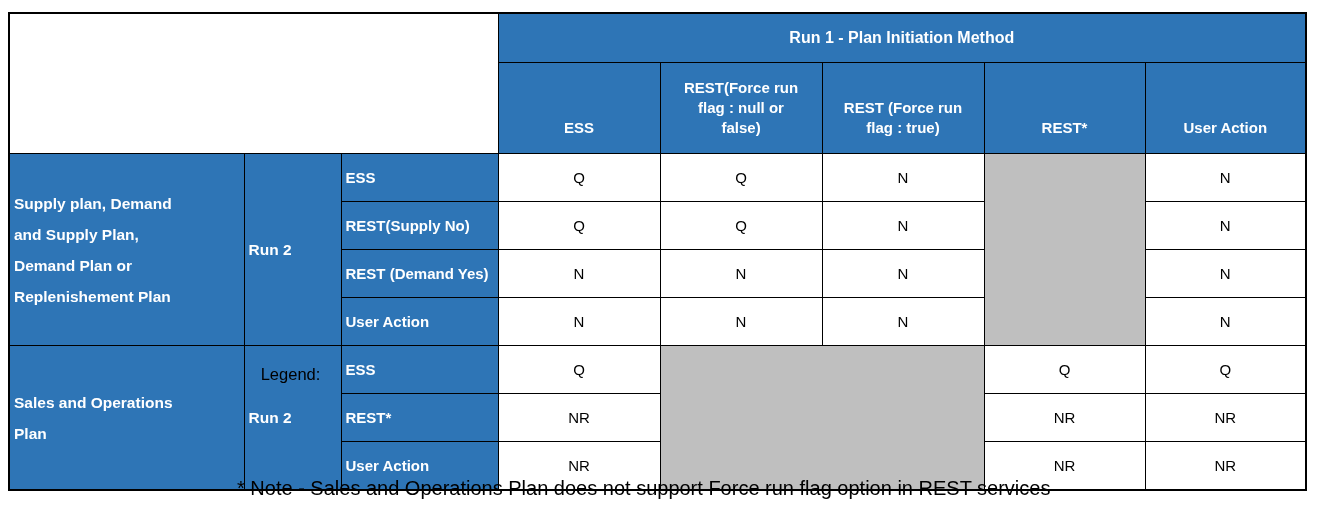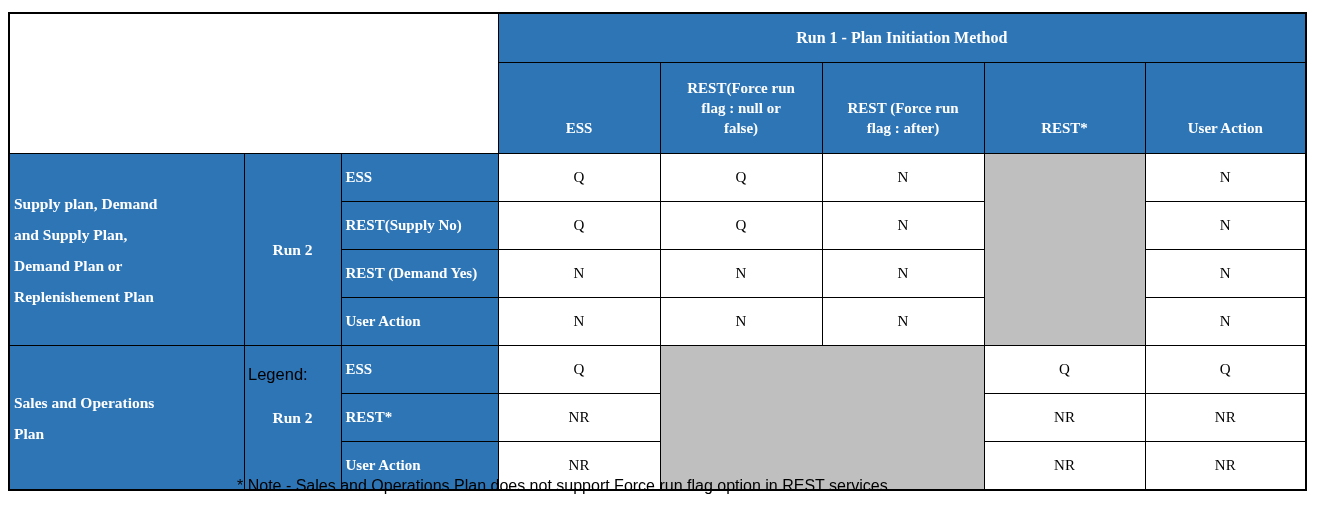--- a/index.html
+++ b/index.html
@@ -25,21 +25,20 @@
   table.matrix {
     border-collapse: collapse;
     table-layout: fixed;
     width: 1297px;
     border: 2px solid var(--grid-border);
   }
   table.matrix td {
     border: 1px solid var(--grid-border);
     overflow: hidden;
     padding: 15px 4px;
-    font-family: Liberation Serif, serif;
   }
 
   tr.r-top  { height: 26px; }
   tr.r-cols { height: 89px; }
   tr.r-data { height: 29px; }
 
   td.corner { background: var(--page-background); }
 
   td.blue {
     background: var(--header-blue);
@@ -64,21 +63,21 @@
 
   td.plan {
     vertical-align: middle;
     white-space: pre-line;
     line-height: 31px;
     font-size: 15.5px;
   }
 
   td.run {
     vertical-align: middle;
-    text-align: center;
+    text-align: left;
     font-size: 15.5px;
   }
 
   td.sub {
     vertical-align: middle;
     text-align: left;
   }
 
   td.val {
     text-align: center;
@@ -93,28 +92,28 @@
   
   td.sep { border-top: 3px solid var(--page-background); }
 
   .legend {
     position: absolute;
     left: 248px; top: 360px;
     display: flex;
     font-size: 16.5px;
     line-height: 29px;
   }
-  .legend-label { width: 85px; flex: 0 0 85px; }
+  .legend-label { width: 85px; flex: 0 0 85px; text-align: center; }
   .legend-items { }
   .legend-item { }
 
   .note {
     position: absolute;
     left: 237px; top: 477px;
-    font-size: 16px;
+    font-size: 20px;
   }
 </style>
 </head>
 <body>
 
 <div class="table-wrap">
   <table class="matrix">
     <colgroup>
       <col style="width:235px">
       <col style="width:97px">
@@ -130,21 +129,21 @@
         <tr class="r-top">
       <td class="corner" colspan="3" rowspan="2"></td>
       <td class="blue top-hdr" colspan="5">Run 1 - Plan Initiation Method</td>
     </tr>
     <tr class="r-cols">
       <td class="blue col-hdr">ESS</td>
       <td class="blue col-hdr">REST(Force run
 flag : null or
 false)</td>
       <td class="blue col-hdr">REST (Force run
-flag : after)</td>
+flag : true)</td>
       <td class="blue col-hdr">REST*</td>
       <td class="blue col-hdr">User Action</td>
     </tr>
 
     <tr class="r-data">
       <td class="blue plan" rowspan="4">Supply plan, Demand
 and Supply Plan,
 Demand Plan or
 Replenishement Plan</td>
       <td class="blue run" rowspan="4">Run 2</td>

